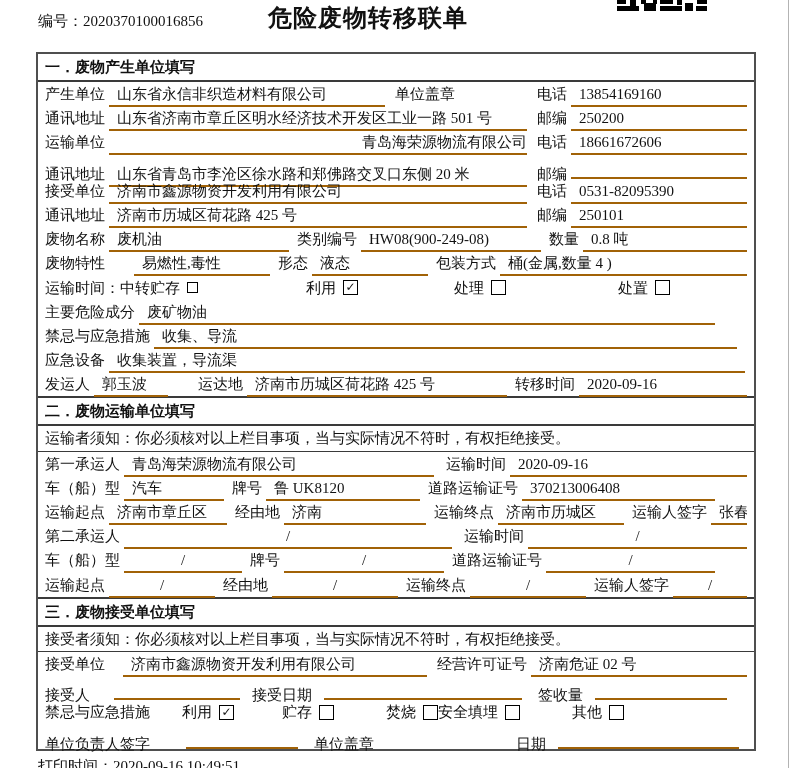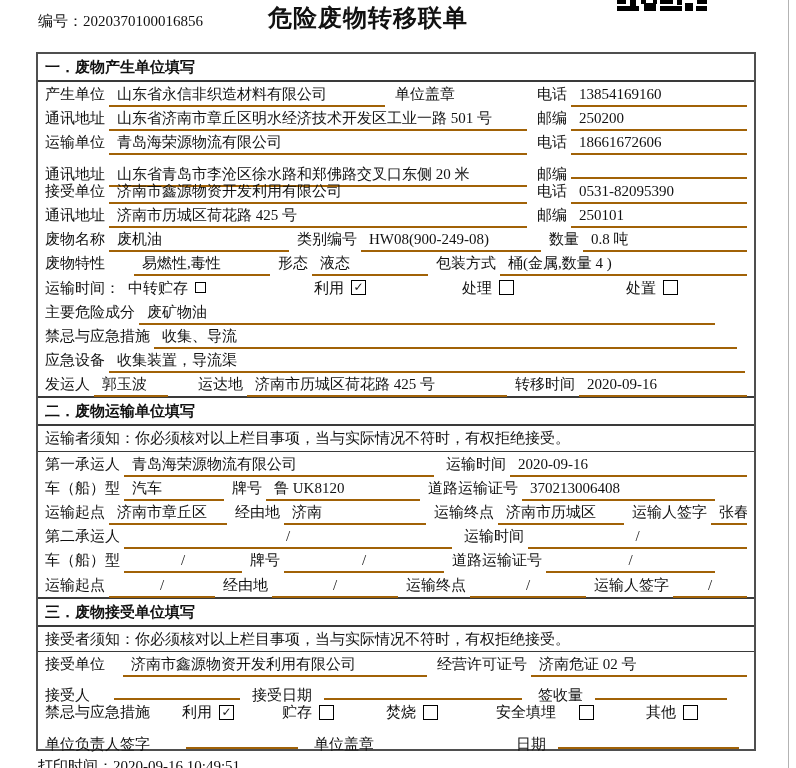--- a/index.html
+++ b/index.html
@@ -80,21 +80,21 @@
           <span class="field grow" style="margin-right: 10px;">
             <span class="flabel">通讯地址</span>
             <span class="uvalue grow">山东省济南市章丘区明水经济技术开发区工业一路 501 号</span>
           </span>
           <span class="field">
             <span class="flabel">邮编</span>
             <span class="uvalue" style="width: 168px; flex: 0 0 168px;">250200</span>
           </span>
         </div>
         <div class="row">
-          <span class="field grow" style="margin-right: 10px;">
+          <span class="field grow" style="margin-right: 10px; text-align: right;">
             <span class="flabel">运输单位</span>
             <span class="uvalue grow">青岛海荣源物流有限公司</span>
           </span>
           <span class="field">
             <span class="flabel">电话</span>
             <span class="uvalue" style="width: 168px; flex: 0 0 168px;">18661672606</span>
           </span>
         </div>
         <div class="row">
           <span class="field grow" style="margin-right: 10px;">
@@ -151,21 +151,21 @@
           </span>
           <span class="field grow" style="margin-left: 8px;">
             <span class="flabel">包装方式</span>
             <span class="uvalue grow">桶(金属,数量 4 )</span>
           </span>
         </div>
         <div class="row">
           <span class="field">
             <span class="flabel">运输时间：</span>
           </span>
-          <span class="field" style="margin-left: 8px;">
+          <span class="field" style="">
             <span class="flabel">中转贮存</span>
             <span class="cb small"></span>
           </span>
           <span class="field" style="margin-left: 108px;">
             <span class="flabel">利用</span>
             <span class="cb checked">✓</span>
           </span>
           <span class="field" style="margin-left: 96px;">
             <span class="flabel">处理</span>
             <span class="cb"></span>
@@ -336,21 +336,21 @@
             <span class="cb checked">✓</span>
           </span>
           <span class="field" style="margin-left: 48px;">
             <span class="flabel">贮存</span>
             <span class="cb"></span>
           </span>
           <span class="field" style="margin-left: 52px;">
             <span class="flabel">焚烧</span>
             <span class="cb"></span>
           </span>
-          <span class="field" style="margin-left: 58px; gap: 16px;">
+          <span class="field" style="">
             <span class="flabel">安全填埋</span>
             <span class="cb"></span>
           </span>
           <span class="field" style="margin-left: 52px;">
             <span class="flabel">其他</span>
             <span class="cb"></span>
           </span>
         </div>
         <div class="row">
           <span class="field">

